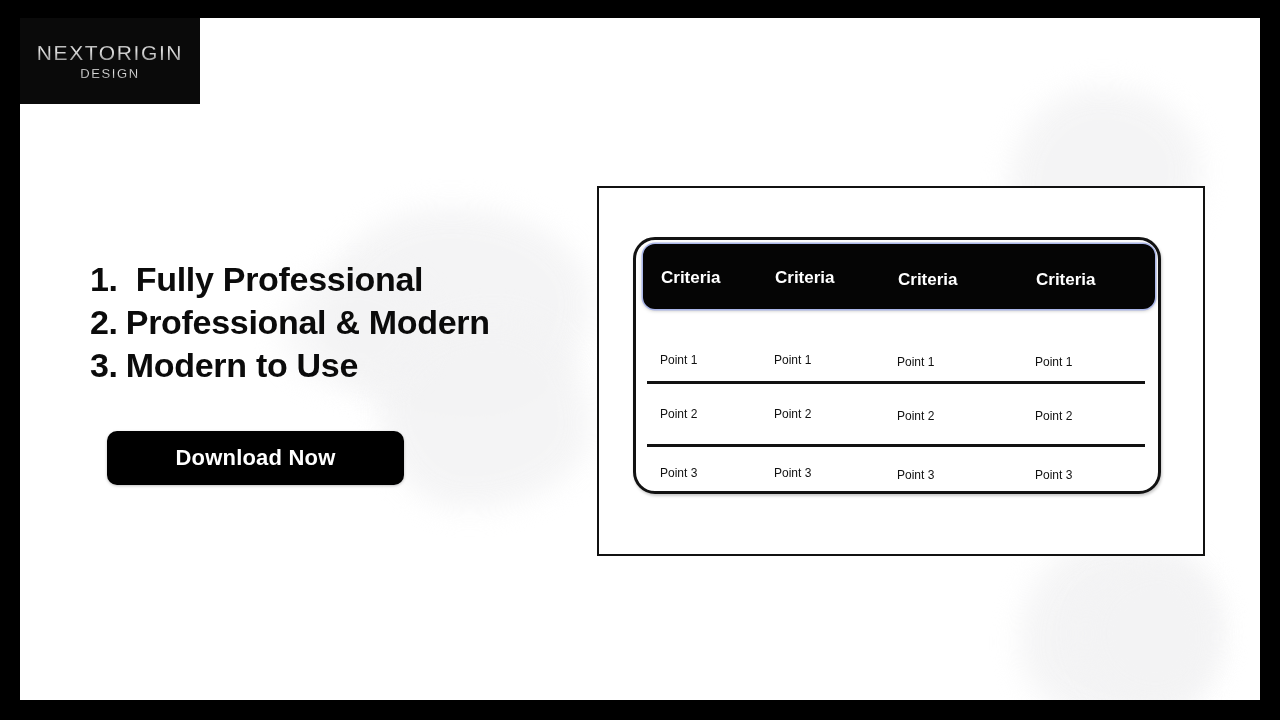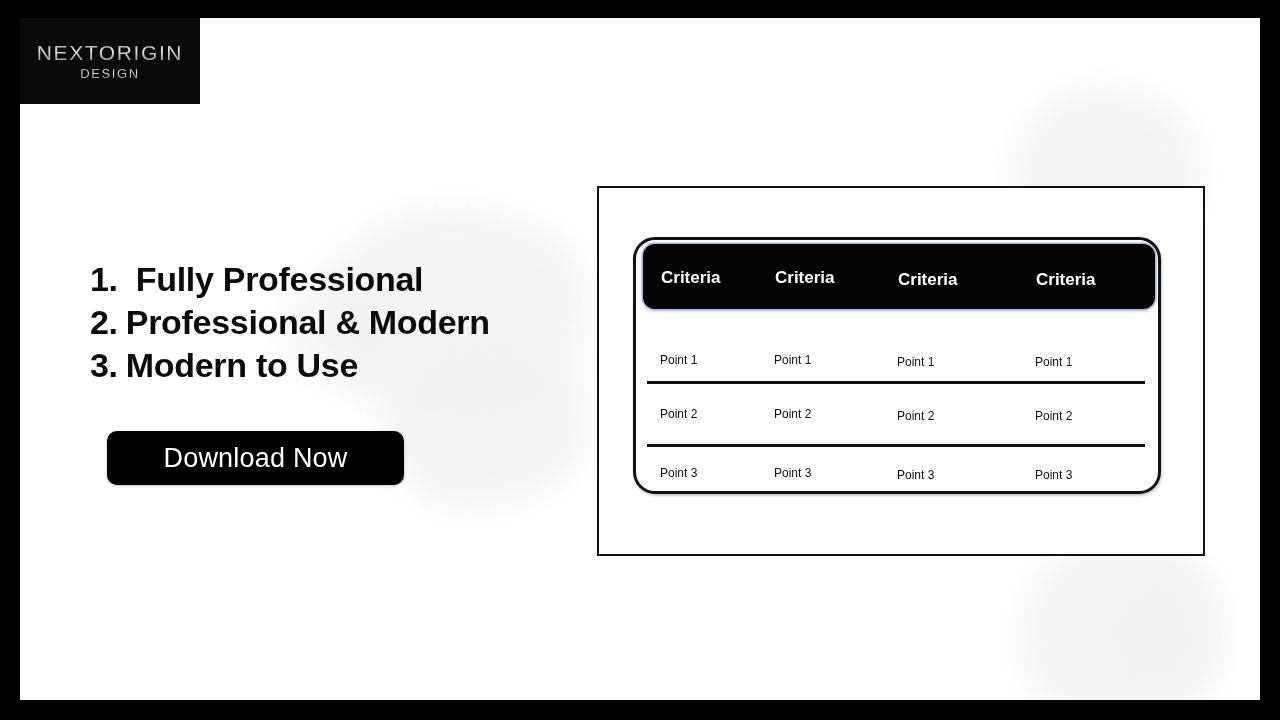--- a/index.html
+++ b/index.html
@@ -112,22 +112,22 @@
     display: flex;
     align-items: center;
     justify-content: center;
     cursor: pointer;
     z-index: 12;
     box-shadow: 0 1px 3px rgba(0,0,0,0.25);
   }
   #download-button-label {
     color: #ffffff;
     font-family: "Liberation Sans", sans-serif;
-    font-size: 27px;
-    font-weight: 400;
+    font-size: 22px;
+    font-weight: 700;
     letter-spacing: 0.2px;
   }
 
   
   #table-outer-card {
     position: absolute;
     left: 577px;
     top: 168px;
     width: 608px;
     height: 370px;

